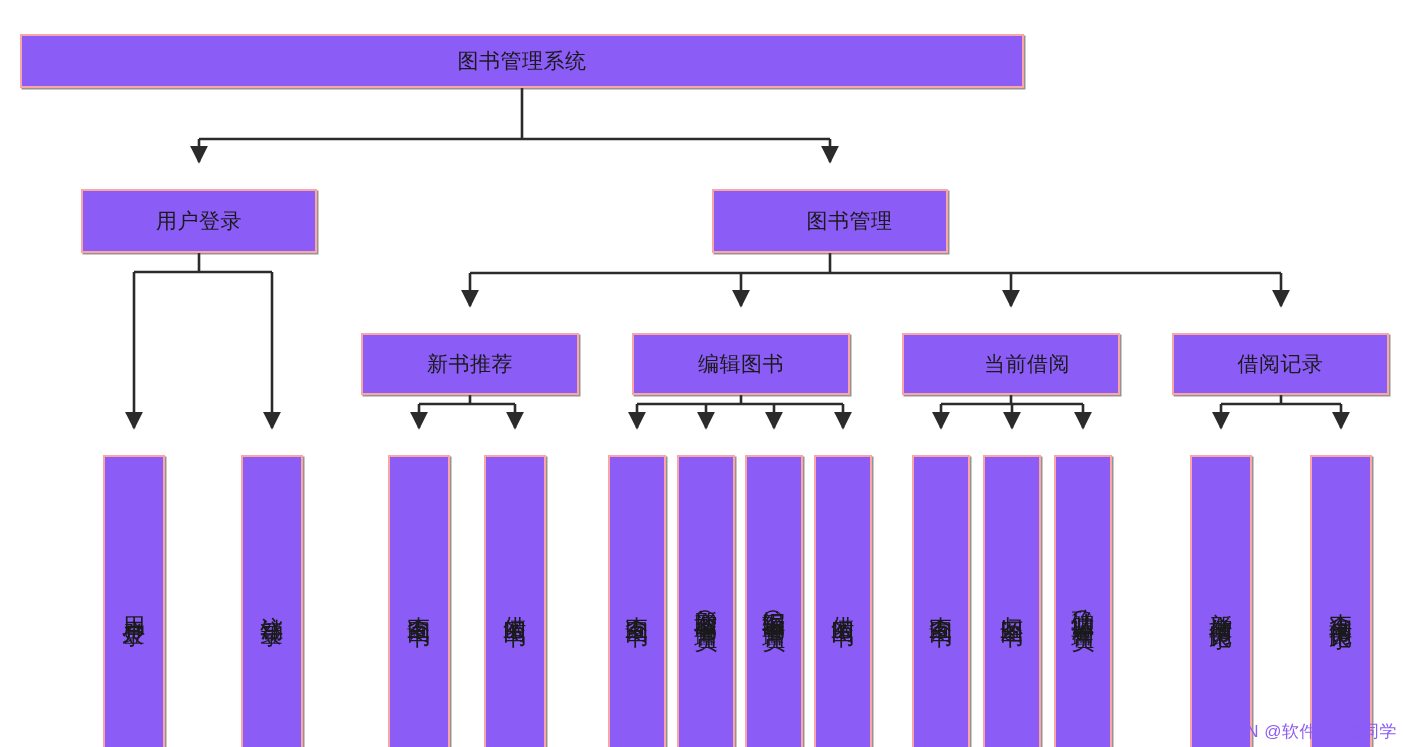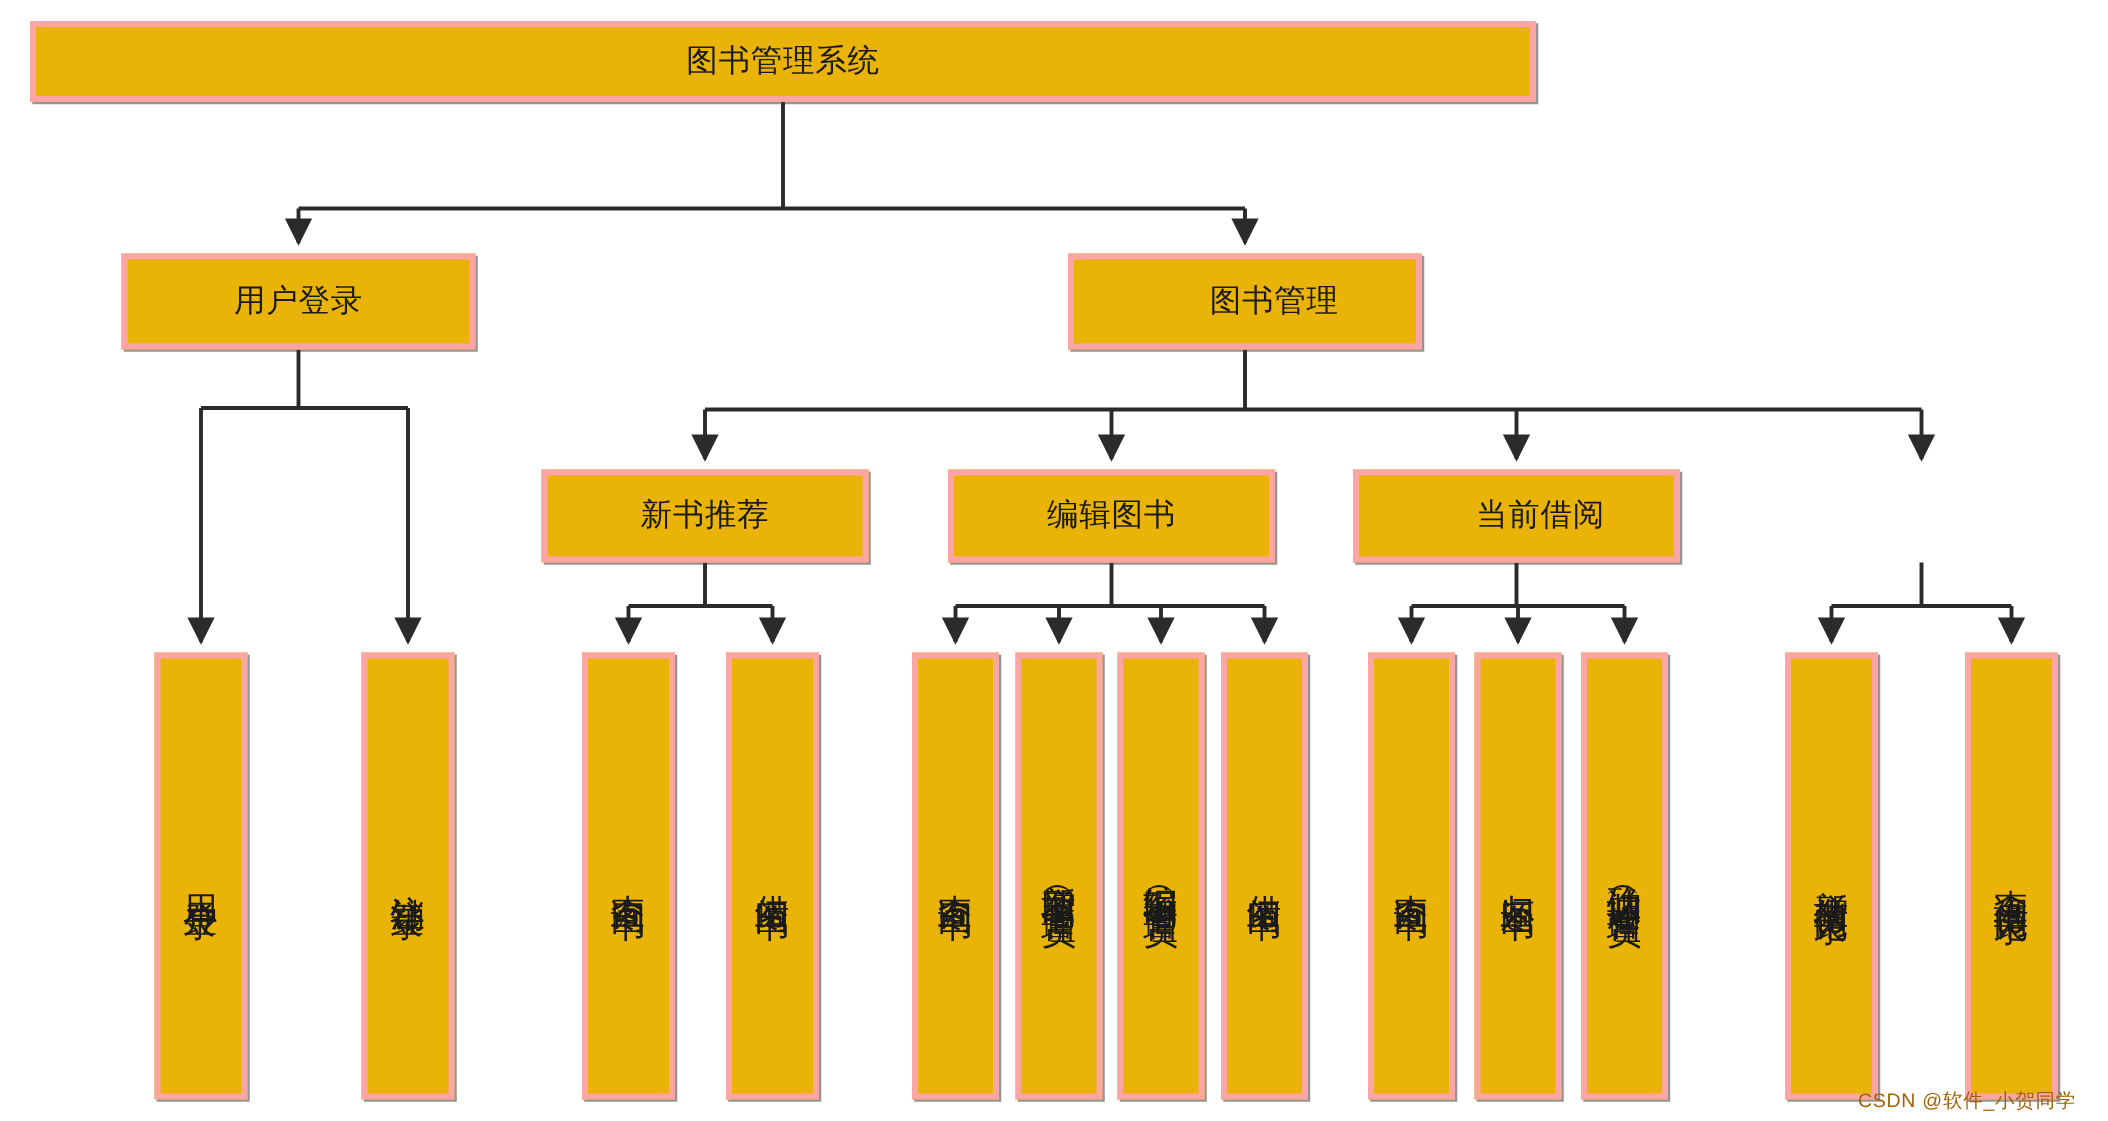--- a/index.html
+++ b/index.html
@@ -21,27 +21,28 @@
     position: absolute;
     left: 0;
     top: 0;
     width: 1405px;
     height: 747px;
     pointer-events: none;
   }
   .node {
     position: absolute;
     box-sizing: border-box;
-    background: #eab308;
-    border: 4px solid #fca5a5;
+    background: #8b5cf6;
+    border: 2px solid #fca5a5;
     box-shadow: 1.5px 1.5px 0 rgba(60,60,60,0.55);
     display: flex;
     align-items: center;
     justify-content: center;
     color: #1a1a1a;
+    margin-top: 20px;
   }
   .node .label {
     font-size: 21px;
     line-height: 1.15;
     letter-spacing: 0.5px;
     white-space: nowrap;
     text-align: center;
   }
   .node.vertical .label {
     writing-mode: vertical-rl;
@@ -49,24 +50,24 @@
     letter-spacing: 3px;
     font-size: 23px;
     white-space: nowrap;
   }
   .node.vertical {
     align-items: center;
     justify-content: center;
   }
   #watermark {
     position: absolute;
-    right: 21px;
+    right: 8px;
     bottom: 4px;
-    font-size: 13px;
-    color: #a16207;
+    font-size: 17px;
+    color: #8b5cf6;
     letter-spacing: 0.5px;
     white-space: nowrap;
     font-family: "Liberation Sans", "DejaVu Sans", sans-serif;
   }
 </style>
 </head>
 <body>
 
 <div id="canvas">
 
@@ -133,20 +134,23 @@
 
   <div class="node" style="left:361px; top:313px; width:218px; height:62px;">
     <span class="label">新书推荐</span>
   </div>
   <div class="node" style="left:632px; top:313px; width:218px; height:62px;">
     <span class="label">编辑图书</span>
   </div>
   <div class="node" style="left:902px; top:313px; width:218px; height:62px;padding-left:32px;">
     <span class="label">当前借阅</span>
   </div>
+  <div class="node" style="left:1172px; top:313px; width:217px; height:62px;">
+    <span class="label">借阅记录</span>
+  </div>
 
   <div class="node vertical" style="left:103px; top:435px; width:62px; height:298px;">
     <span class="label">用户登录</span>
   </div>
   <div class="node vertical" style="left:241px; top:435px; width:62px; height:298px;">
     <span class="label">注销登录</span>
   </div>
 
   <div class="node vertical" style="left:388px; top:435px; width:62px; height:298px;">
     <span class="label">查询图书</span>

